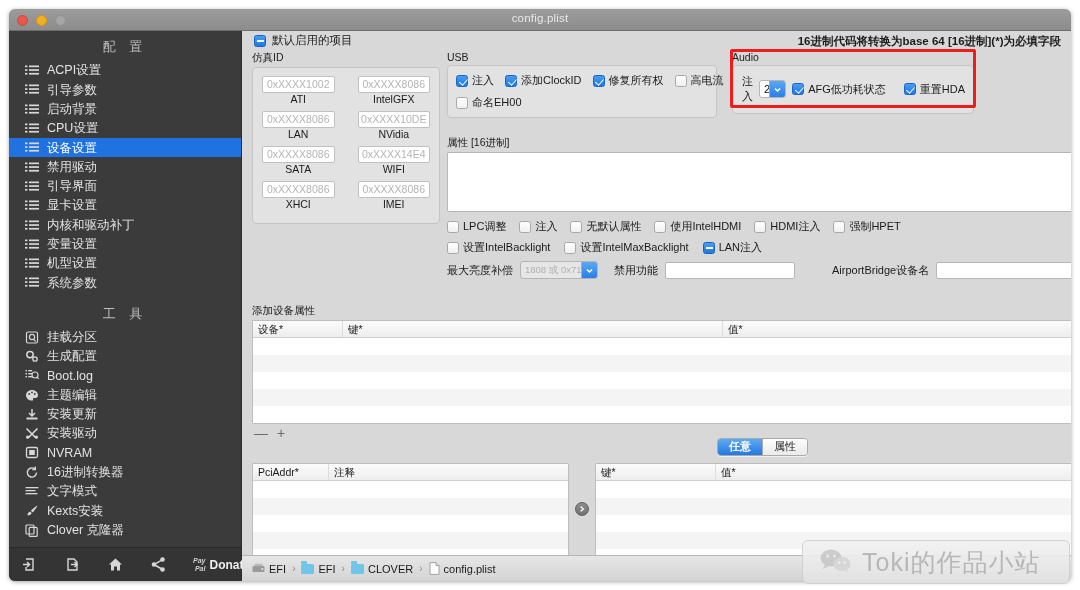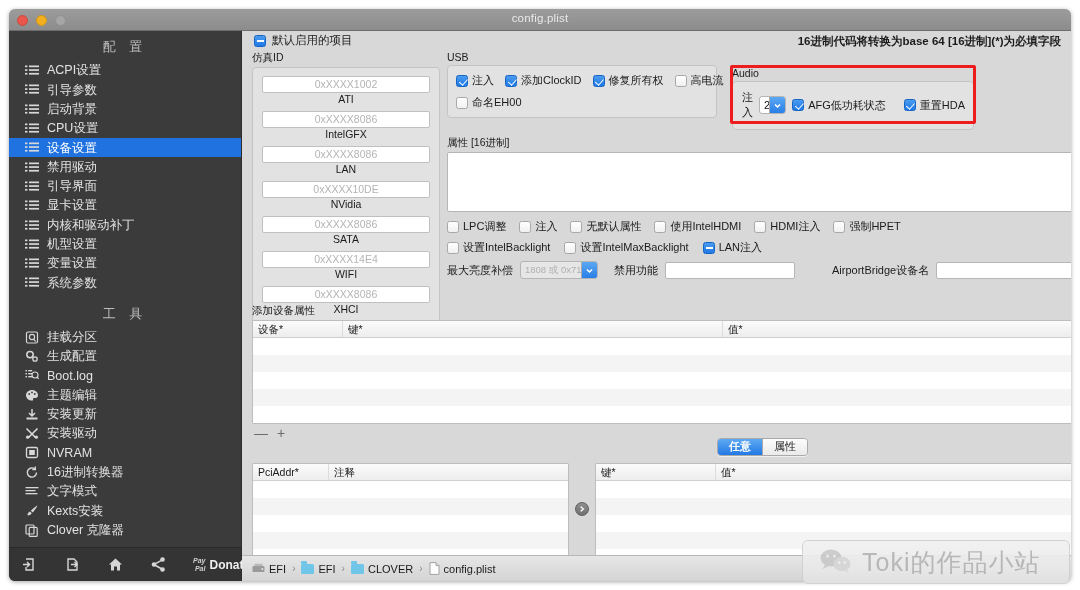--- a/index.html
+++ b/index.html
@@ -169,21 +169,21 @@
   .gpanel {
     background: #e2e2e2;
     border: 1px solid #c4c4c4;
     border-radius: 4px;
   }
 
   
   #fakeid { left: 10px; top: 0px; width: 188px; }
   .fid-grid {
     display: grid;
-    grid-template-columns: 1fr;
+    grid-template-columns: 1fr 1fr;
     gap: 2px 23px;
     padding: 8px 9px 9px 9px;
   }
   .fid-cell { text-align: center; }
   .fid-in {
     width: 100%; height: 17px;
     background: #ffffff;
     border: 1px solid #c0c0c0;
     border-radius: 2px;
     font-size: 10.5px;
@@ -193,21 +193,21 @@
     font-family: "Liberation Sans", sans-serif;
   }
   .fid-lbl { font-size: 10.5px; color: #1a1a1a; margin: 0 0 3px 0; line-height: 13px; }
 
   
   #usbbox { left: 205px; top: 0px; width: 270px; }
   .usb-inner { padding: 7px 8px 7px 8px; }
   .usb-r1 { display: flex; gap: 11px; align-items: center; }
   .usb-r2 { margin-top: 7px; }
 
-  #audiobox { left: 490px; top: 16px; width: 242px; }
+  #audiobox { left: 490px; top: 0px; width: 242px; }
   .audio-inner { padding: 8px 8px 9px 9px; display: flex; align-items: center; gap: 6px; }
   .audio-lbl { font-size: 11px; color: #1a1a1a; }
   .select {
     position: relative;
     height: 18px; width: 70px;
     background: #ffffff;
     border: 1px solid #b5b5b5;
     border-radius: 3px;
     display: flex; align-items: center;
     font-size: 11px; color: #111;
@@ -505,34 +505,34 @@
                 <span class="sicon">
                   <svg width="14" height="11" viewBox="0 0 14 11">
                     <rect x="0" y="0.5" width="2.4" height="1.7" fill="#d8d8d8"></rect>
                     <rect x="4" y="0.5" width="10" height="1.7" fill="#d8d8d8"></rect>
                     <rect x="0" y="4.2" width="2.4" height="1.7" fill="#d8d8d8"></rect>
                     <rect x="4" y="4.2" width="10" height="1.7" fill="#d8d8d8"></rect>
                     <rect x="0" y="7.9" width="2.4" height="1.7" fill="#d8d8d8"></rect>
                     <rect x="4" y="7.9" width="10" height="1.7" fill="#d8d8d8"></rect>
                   </svg>
                 </span>
+                <span class="lbl">变量设置</span>
+              </div>
+              <div class="sitem">
+                <span class="sicon">
+                  <svg width="14" height="11" viewBox="0 0 14 11">
+                    <rect x="0" y="0.5" width="2.4" height="1.7" fill="#d8d8d8"></rect>
+                    <rect x="4" y="0.5" width="10" height="1.7" fill="#d8d8d8"></rect>
+                    <rect x="0" y="4.2" width="2.4" height="1.7" fill="#d8d8d8"></rect>
+                    <rect x="4" y="4.2" width="10" height="1.7" fill="#d8d8d8"></rect>
+                    <rect x="0" y="7.9" width="2.4" height="1.7" fill="#d8d8d8"></rect>
+                    <rect x="4" y="7.9" width="10" height="1.7" fill="#d8d8d8"></rect>
+                  </svg>
+                </span>
                 <span class="lbl">机型设置</span>
-              </div>
-              <div class="sitem">
-                <span class="sicon">
-                  <svg width="14" height="11" viewBox="0 0 14 11">
-                    <rect x="0" y="0.5" width="2.4" height="1.7" fill="#d8d8d8"></rect>
-                    <rect x="4" y="0.5" width="10" height="1.7" fill="#d8d8d8"></rect>
-                    <rect x="0" y="4.2" width="2.4" height="1.7" fill="#d8d8d8"></rect>
-                    <rect x="4" y="4.2" width="10" height="1.7" fill="#d8d8d8"></rect>
-                    <rect x="0" y="7.9" width="2.4" height="1.7" fill="#d8d8d8"></rect>
-                    <rect x="4" y="7.9" width="10" height="1.7" fill="#d8d8d8"></rect>
-                  </svg>
-                </span>
-                <span class="lbl">变量设置</span>
               </div>
               <div class="sitem">
                 <span class="sicon">
                   <svg width="14" height="11" viewBox="0 0 14 11">
                     <rect x="0" y="0.5" width="2.4" height="1.7" fill="#d8d8d8"></rect>
                     <rect x="4" y="0.5" width="10" height="1.7" fill="#d8d8d8"></rect>
                     <rect x="0" y="4.2" width="2.4" height="1.7" fill="#d8d8d8"></rect>
                     <rect x="4" y="4.2" width="10" height="1.7" fill="#d8d8d8"></rect>
                     <rect x="0" y="7.9" width="2.4" height="1.7" fill="#d8d8d8"></rect>
                     <rect x="4" y="7.9" width="10" height="1.7" fill="#d8d8d8"></rect>

